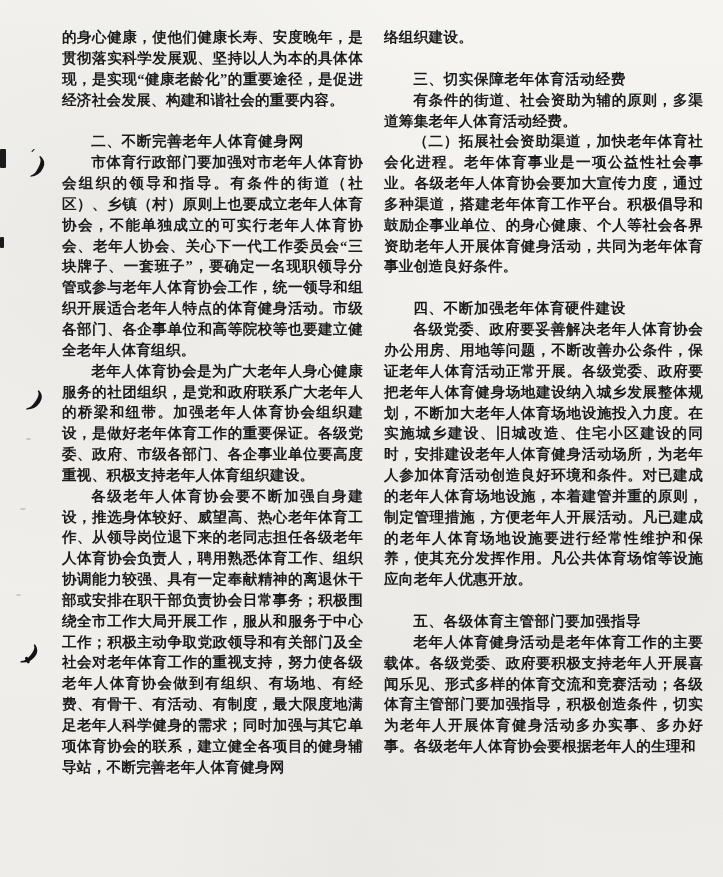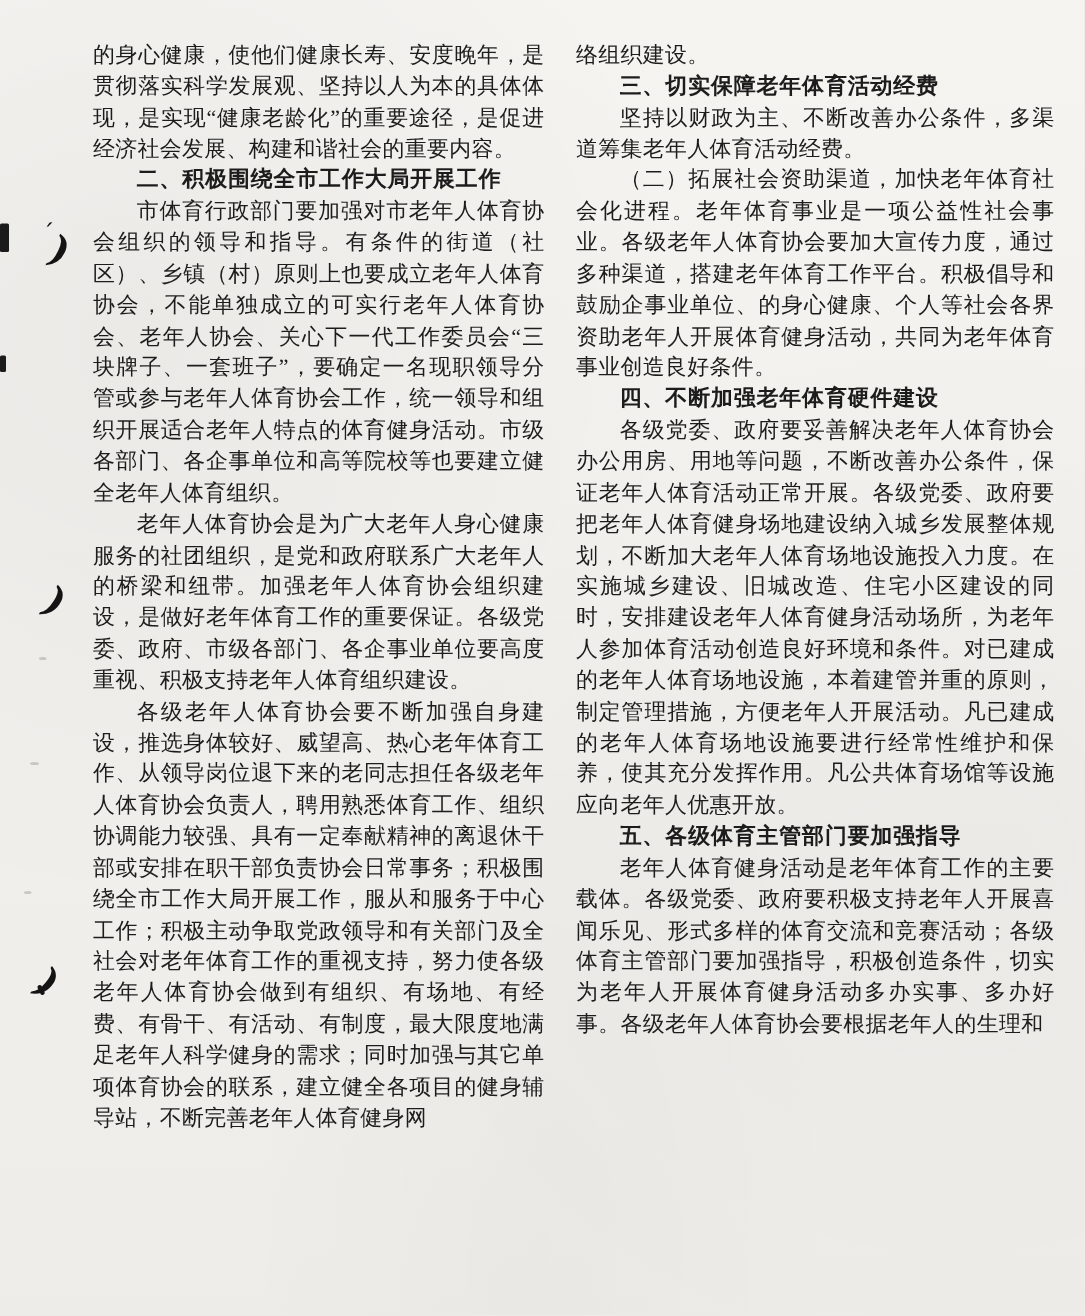--- a/index.html
+++ b/index.html
@@ -34,27 +34,29 @@
     text-justify: inter-ideograph;
   }
   .col-left  { left: 62px;  width: 301px; }
   .col-right { left: 384px; width: 319px; }
 
   .col p {
     margin: 0;
     font-size: 14.6px;
     line-height: 20.85px;
     letter-spacing: 0.25px;
+    font-weight: bold;
   }
   .col p.indent  { text-indent: 2em; }
   .col p.heading {
     font-weight: bold;
     text-indent: 2em;
     font-family: "Liberation Sans", "DejaVu Sans", sans-serif;
     letter-spacing: 0.6px;
+    margin-top: 21px;
   }
 
   
   .margin-mark {
     position: absolute;
     font-family: "DejaVu Serif", serif;
     font-style: italic;
     font-weight: bold;
     font-size: 25px;
     color: #141414;
@@ -99,29 +101,29 @@
   <div class="smudge smudge-1"></div>
   <div class="smudge smudge-2"></div>
   <div class="smudge smudge-3"></div>
 
   <span class="margin-mark mark-1">)</span>
   <span class="margin-mark mark-2">)</span>
   <span class="margin-mark mark-3">)</span>
 
   <div class="col col-left" id="left-column">
       <p class="">的身心健康，使他们健康长寿、安度晚年，是贯彻落实科学发展观、坚持以人为本的具体体现，是实现“健康老龄化”的重要途径，是促进经济社会发展、构建和谐社会的重要内容。</p>
-      <p class="heading">二、积极围绕全市工作大局开展工作</p>
+      <p class="heading">二、不断完善老年人体育健身网</p>
       <p class="indent">市体育行政部门要加强对市老年人体育协会组织的领导和指导。有条件的街道（社区）、乡镇（村）原则上也要成立老年人体育协会，不能单独成立的可实行老年人体育协会、老年人协会、关心下一代工作委员会“三块牌子、一套班子”，要确定一名现职领导分管或参与老年人体育协会工作，统一领导和组织开展适合老年人特点的体育健身活动。市级各部门、各企事单位和高等院校等也要建立健全老年人体育组织。</p>
       <p class="indent">老年人体育协会是为广大老年人身心健康服务的社团组织，是党和政府联系广大老年人的桥梁和纽带。加强老年人体育协会组织建设，是做好老年体育工作的重要保证。各级党委、政府、市级各部门、各企事业单位要高度重视、积极支持老年人体育组织建设。</p>
       <p class="indent">各级老年人体育协会要不断加强自身建设，推选身体较好、威望高、热心老年体育工作、从领导岗位退下来的老同志担任各级老年人体育协会负责人，聘用熟悉体育工作、组织协调能力较强、具有一定奉献精神的离退休干部或安排在职干部负责协会日常事务；积极围绕全市工作大局开展工作，服从和服务于中心工作；积极主动争取党政领导和有关部门及全社会对老年体育工作的重视支持，努力使各级老年人体育协会做到有组织、有场地、有经费、有骨干、有活动、有制度，最大限度地满足老年人科学健身的需求；同时加强与其它单项体育协会的联系，建立健全各项目的健身辅导站，不断完善老年人体育健身网</p>
     </div>
   <div class="col col-right" id="right-column">
       <p class="">络组织建设。</p>
       <p class="heading">三、切实保障老年体育活动经费</p>
-      <p class="indent">坚持以财政为主、不断改善办公条件，多渠道筹集老年人体育活动经费。</p>
+      <p class="indent">有条件的街道、社会资助为辅的原则，多渠道筹集老年人体育活动经费。</p>
       <p class="indent">（二）拓展社会资助渠道，加快老年体育社会化进程。老年体育事业是一项公益性社会事业。各级老年人体育协会要加大宣传力度，通过多种渠道，搭建老年体育工作平台。积极倡导和鼓励企事业单位、的身心健康、个人等社会各界资助老年人开展体育健身活动，共同为老年体育事业创造良好条件。</p>
       <p class="heading">四、不断加强老年体育硬件建设</p>
       <p class="indent">各级党委、政府要妥善解决老年人体育协会办公用房、用地等问题，不断改善办公条件，保证老年人体育活动正常开展。各级党委、政府要把老年人体育健身场地建设纳入城乡发展整体规划，不断加大老年人体育场地设施投入力度。在实施城乡建设、旧城改造、住宅小区建设的同时，安排建设老年人体育健身活动场所，为老年人参加体育活动创造良好环境和条件。对已建成的老年人体育场地设施，本着建管并重的原则，制定管理措施，方便老年人开展活动。凡已建成的老年人体育场地设施要进行经常性维护和保养，使其充分发挥作用。凡公共体育场馆等设施应向老年人优惠开放。</p>
       <p class="heading">五、各级体育主管部门要加强指导</p>
       <p class="indent">老年人体育健身活动是老年体育工作的主要载体。各级党委、政府要积极支持老年人开展喜闻乐见、形式多样的体育交流和竞赛活动；各级体育主管部门要加强指导，积极创造条件，切实为老年人开展体育健身活动多办实事、多办好事。各级老年人体育协会要根据老年人的生理和</p>
     </div>
 
 </div>
 
 </body></html>

